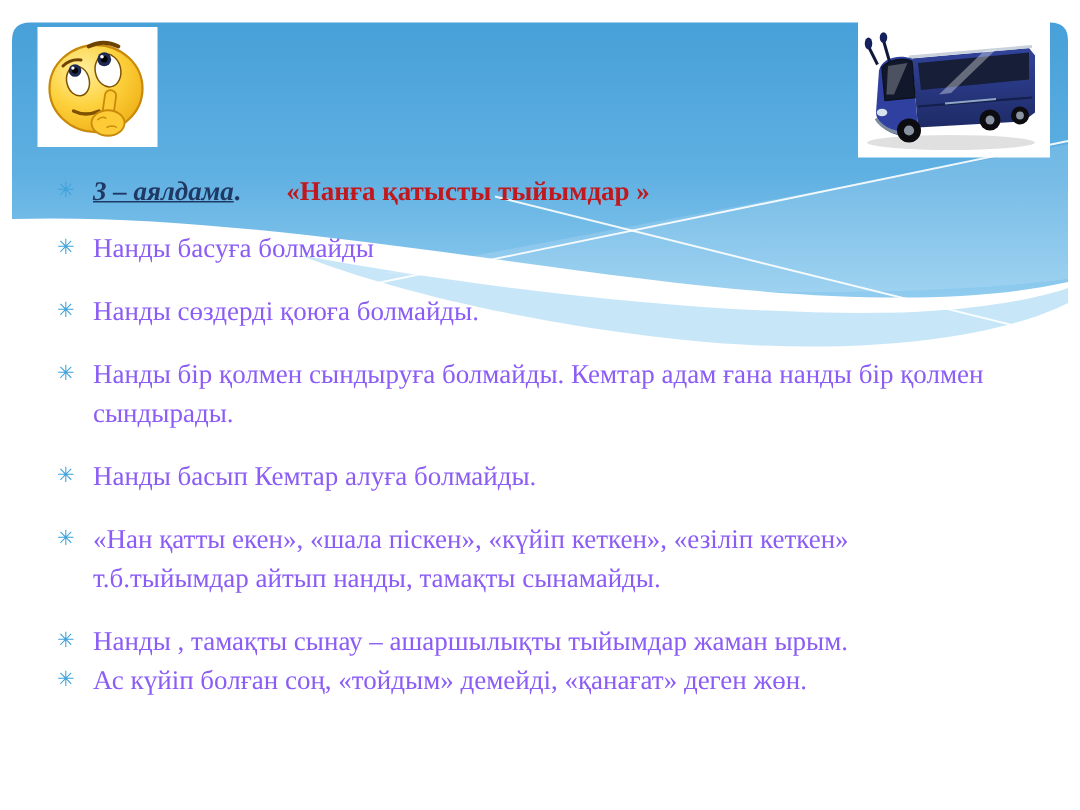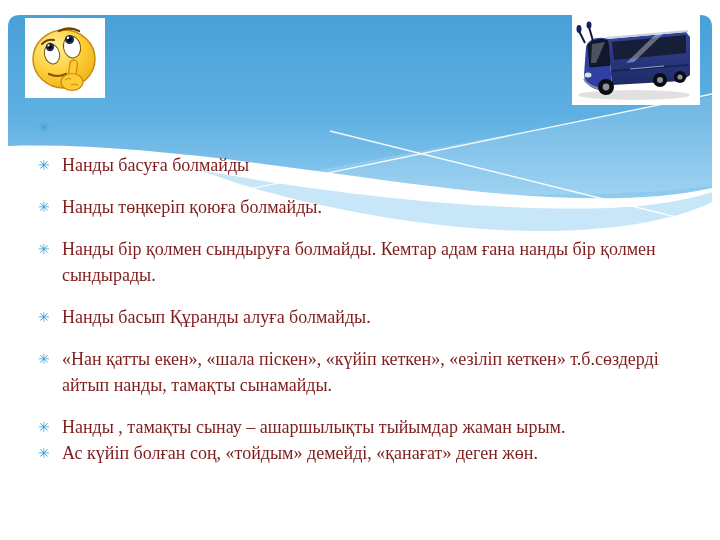--- a/index.html
+++ b/index.html
@@ -11,21 +11,21 @@
   .img-box{position:absolute;background:#ffffff;z-index:2;}
   .emoji-box{left:25px;top:18px;width:80px;height:80px;}
   .bus-box{left:572px;top:13px;width:128px;height:92px;}
   .content{position:absolute;left:38px;top:114px;width:632px;z-index:3;}
   .row{display:flex;align-items:flex-start;margin:0 0 16px 0;}
   .row.tight{margin-bottom:0;}
   .bullet{
     flex:0 0 24px;width:24px;font-family:"DejaVu Sans",sans-serif;
     font-size:14px;line-height:26px;color:#3FA2DC;
   }
-  .text{flex:1;font-size:18px;line-height:26px;color:#7f1d1d;}
+  .text{flex:1;font-size:18px;line-height:26px;color:#8b5cf6;}
   .title-row{margin-bottom:12px;}
   .title-line{white-space:nowrap;font-size:18px;line-height:26px;}
   .stop{font-weight:bold;font-style:italic;text-decoration:underline;color:#1F3864;}
   .stop-punct{font-weight:bold;color:#1F3864;}
   .heading{font-weight:bold;color:#C0181C;margin-left:26px;}
 </style>
 </head>
 <body>
 
 <div class="slide">
@@ -120,45 +120,49 @@
         <circle cx="88" cy="67" r="3" fill="#8892A0"></circle>
       <circle cx="108" cy="64" r="6" fill="#0B0B10"></circle>
         <circle cx="108" cy="64" r="2.6" fill="#8892A0"></circle>
     </svg>
   </div>
 
   <div class="content">
 
     <div class="row title-row">
       <span class="bullet">✳</span>
+      <span class="title-line">
+        <span class="stop">3 – аялдама</span><span class="stop-punct">.</span>
+        <span class="heading">«Нанға қатысты тыйымдар »</span>
+      </span>
     </div>
 
     <div class="row">
       <span class="bullet">✳</span>
       <span class="text">Нанды басуға болмайды</span>
     </div>
 
     <div class="row">
       <span class="bullet">✳</span>
-      <span class="text">Нанды төңкеріп қоюға болмайды.</span>
+      <span class="text">Нанды сөздерді қоюға болмайды.</span>
     </div>
 
     <div class="row">
       <span class="bullet">✳</span>
       <span class="text">Нанды бір қолмен сындыруға болмайды. Кемтар адам ғана нанды бір қолмен сындырады.</span>
     </div>
 
     <div class="row">
       <span class="bullet">✳</span>
-      <span class="text">Нанды басып Құранды алуға болмайды.</span>
+      <span class="text">Нанды басып Кемтар алуға болмайды.</span>
     </div>
 
     <div class="row">
       <span class="bullet">✳</span>
-      <span class="text">«Нан қатты екен», «шала піскен», «күйіп кеткен», «езіліп кеткен» т.б.сөздерді айтып нанды, тамақты сынамайды.</span>
+      <span class="text">«Нан қатты екен», «шала піскен», «күйіп кеткен», «езіліп кеткен» т.б.тыйымдар айтып нанды, тамақты сынамайды.</span>
     </div>
 
     <div class="row tight">
       <span class="bullet">✳</span>
       <span class="text">Нанды , тамақты сынау – ашаршылықты тыйымдар жаман ырым.</span>
     </div>
 
     <div class="row tight">
       <span class="bullet">✳</span>
       <span class="text">Ас күйіп болған соң, «тойдым» демейді, «қанағат» деген жөн.</span>

